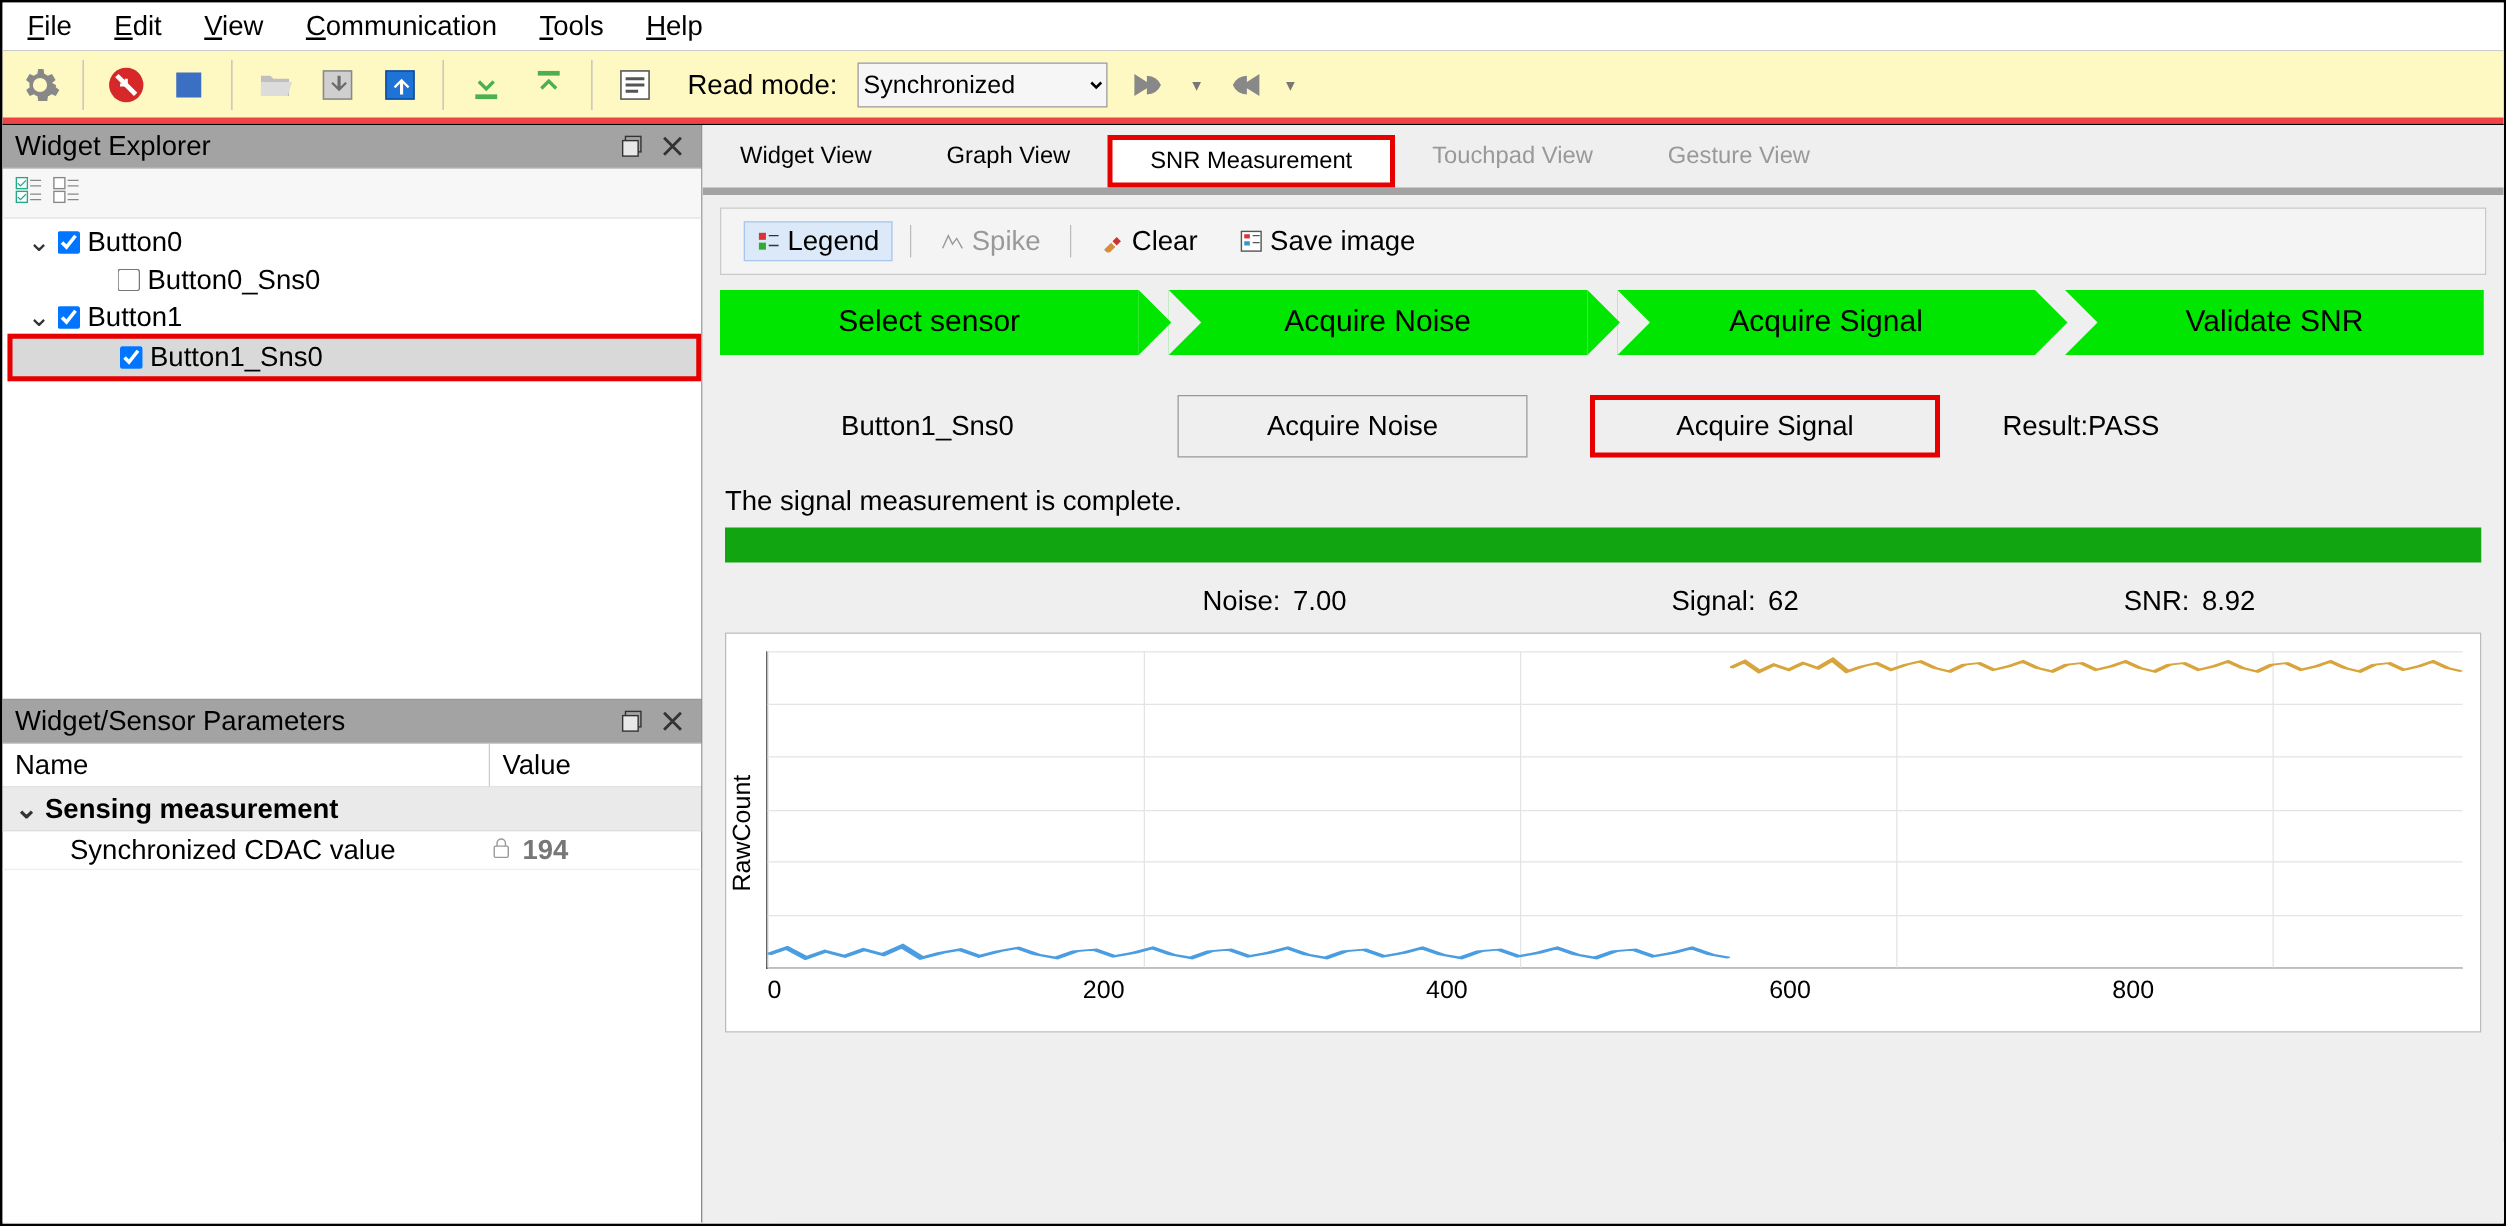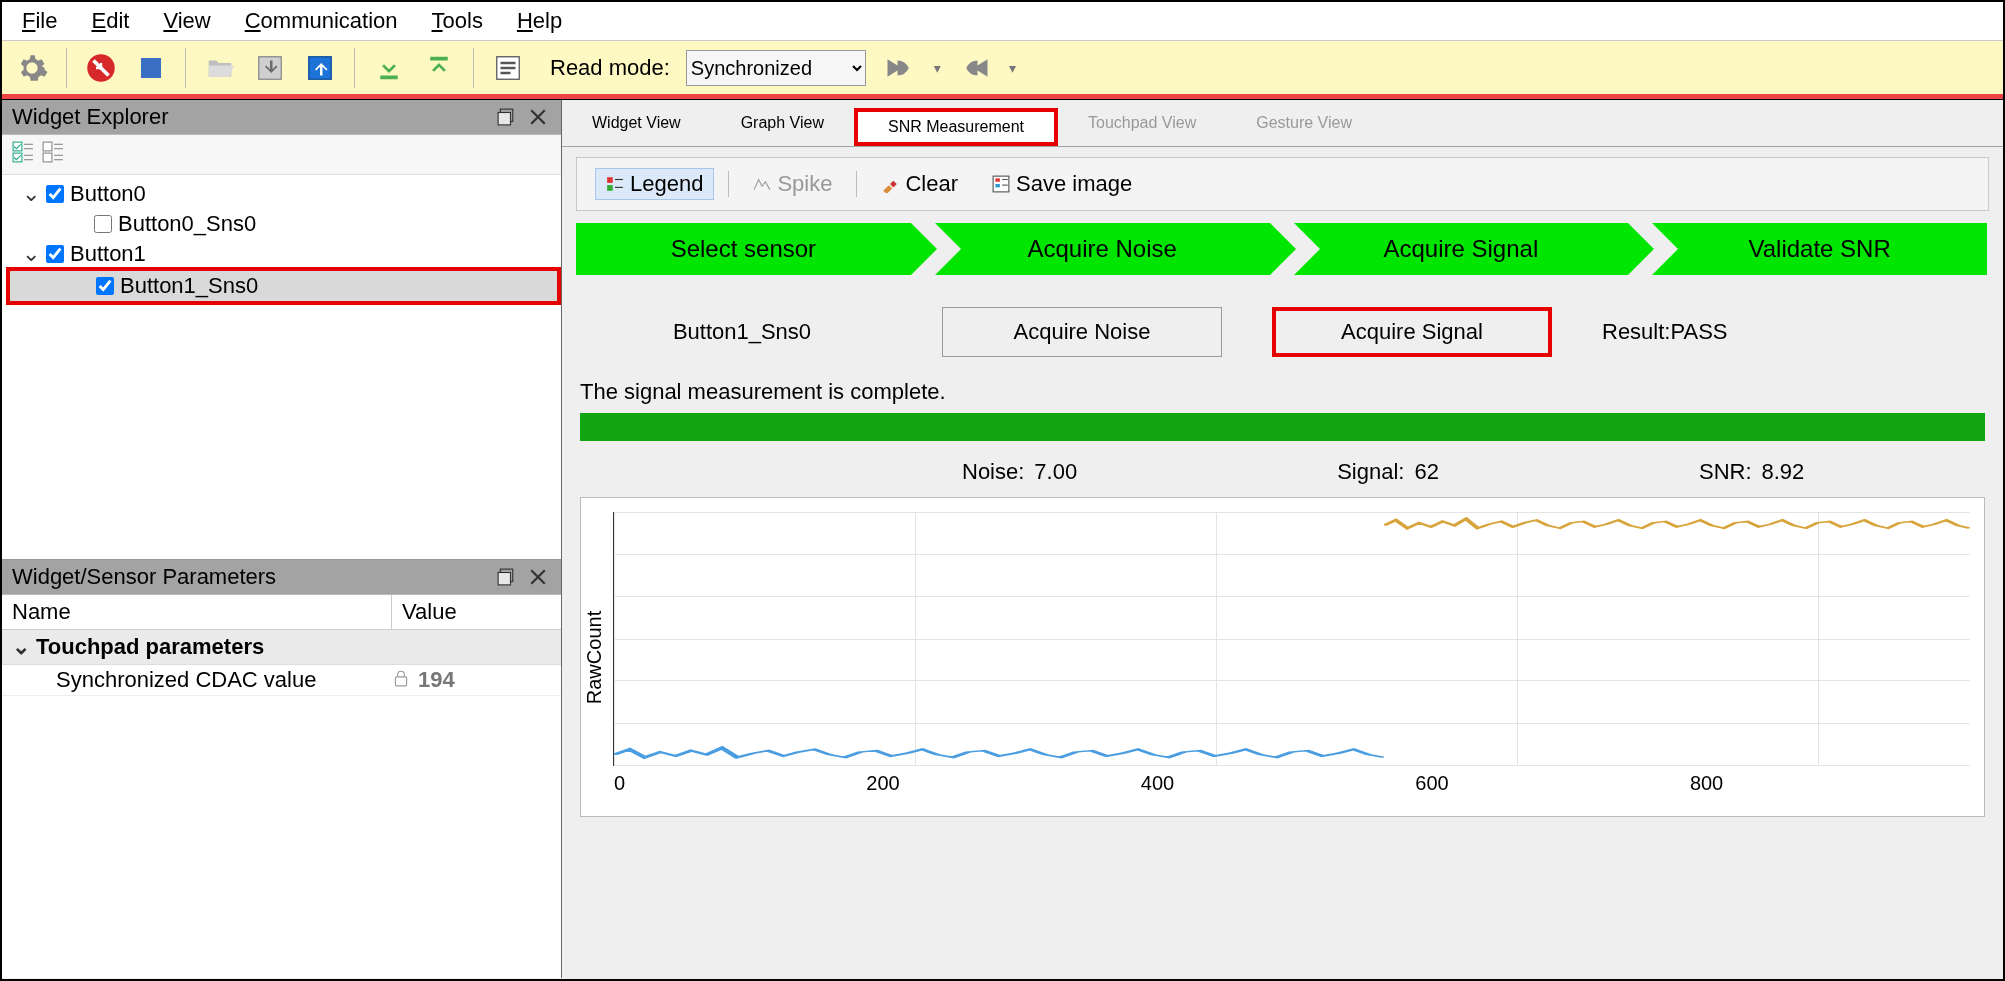--- a/index.html
+++ b/index.html
@@ -36,21 +36,21 @@
     border-bottom: 5px solid #ef4444;
     height: 58px;
   }
   .toolbar .sep { width: 1px; height: 40px; background: #bbb; margin: 0 4px; }
   .toolbar .tb-btn {
     width: 40px; height: 40px;
     display: flex; align-items: center; justify-content: center;
   }
   .toolbar .read-mode-label { font-size: 22px; margin: 0 6px 0 12px; }
   .toolbar select {
-    font-size: 20px; height: 36px; width: 180px;
+    font-size: 20px; height: 36px; width: 200px;
     border: 1px solid #999; background: #f6f6f6;
   }
 
   
   .main {
     display: flex;
     height: calc(100% - 98px);
     border-top: 1px solid #000;
   }
   .left-pane {
@@ -128,22 +128,22 @@
     display: flex; font-size: 22px; padding: 2px 0 2px 54px;
     border-bottom: 1px solid #eee;
   }
   .param-row .pname { width: 336px; }
   .param-row .lock-icon { margin-right: 8px; color:#777; }
   .param-row .pvalue { color:#777; font-weight: bold; }
 
   
   .tabs {
     display: flex;
-    font-size: 16px;
-    border-bottom: 1px solid #a3a3a3;
+    font-size: 19px;
+    border-bottom: 6px solid #a3a3a3;
     padding-top: 8px;
     background:#efefef;
   }
   .tab {
     padding: 6px 30px;
     color: #000;
     border-bottom: 3px solid transparent;
     cursor: default;
   }
   .tab.disabled { color: #999; }
@@ -448,21 +448,21 @@
               <path stroke="#333" stroke-width="2" d="M2 2l12 12M14 2L2 14"></path>
             </svg>
         </span>
       </div>
       <div class="params-header">
         <div class="col col-name">Name</div>
         <div class="col col-value">Value</div>
       </div>
       <div class="param-group">
         <span class="expander">⌄</span>
-        <span>Touchpad parameters</span>
+        <span>Sensing measurement</span>
       </div>
       <div class="param-row">
         <span class="pname">Synchronized CDAC value</span>
         <span class="lock-icon">
           <svg width="18" height="18" viewBox="0 0 16 16">
               <rect x="3" y="7" width="10" height="8" rx="1" fill="none" stroke="#999"></rect>
               <path d="M5 7V5a3 3 0 016 0v2" fill="none" stroke="#999"></path>
             </svg>
         </span>
         <span class="pvalue">194</span>

